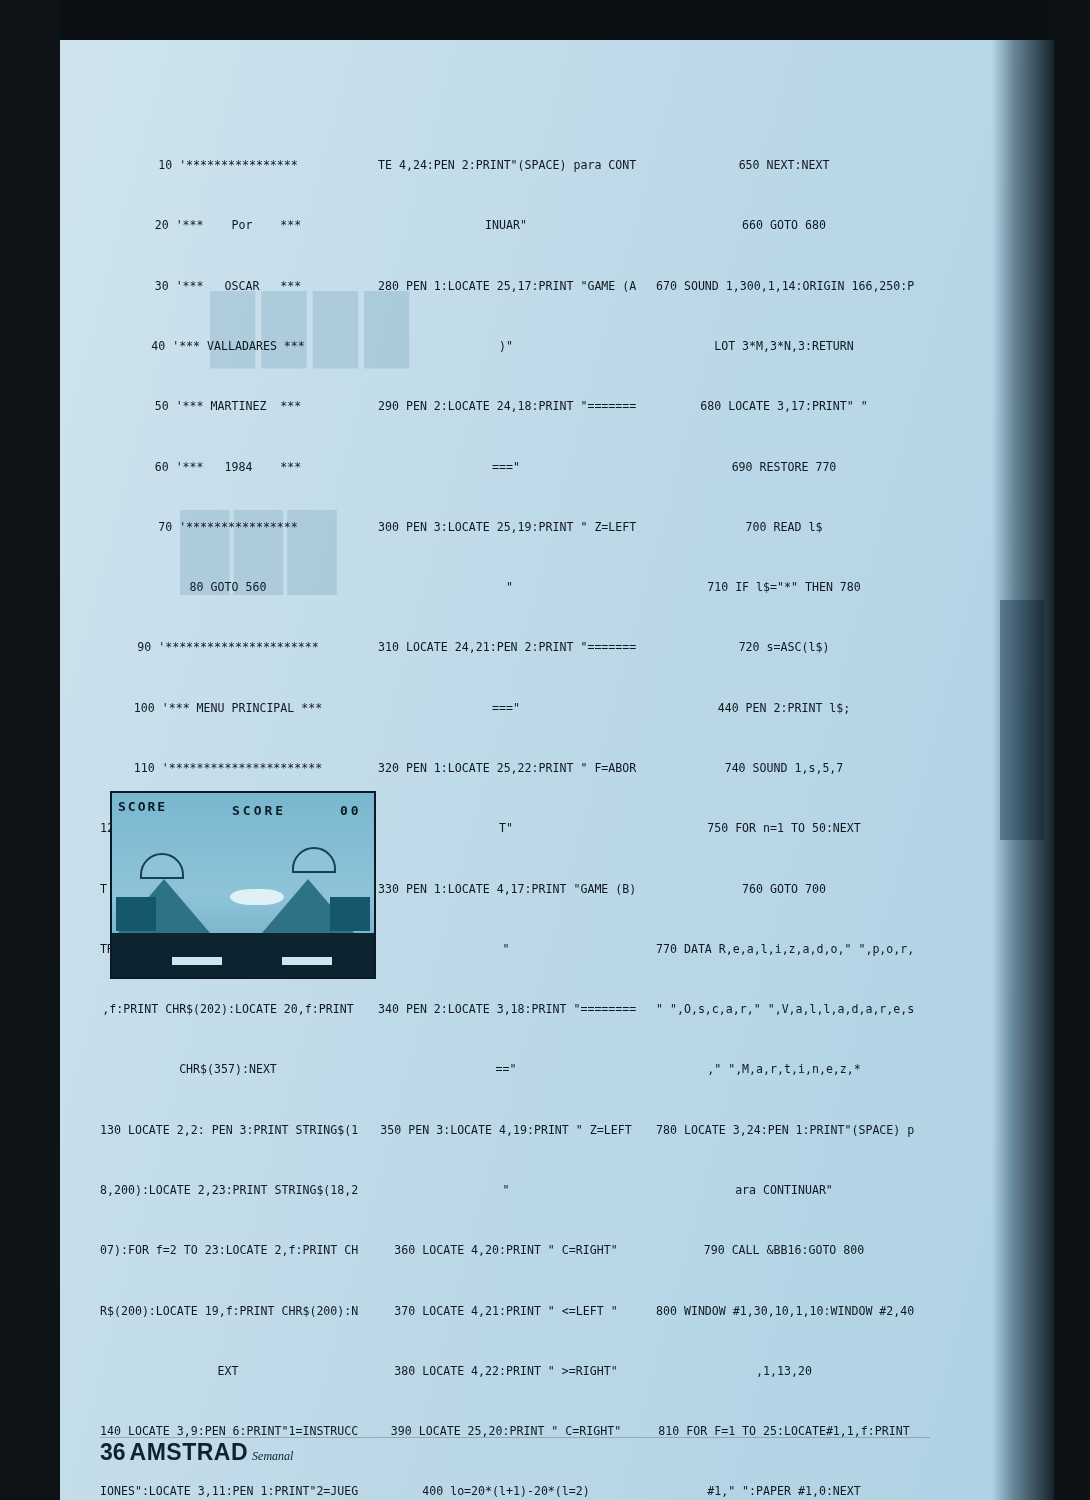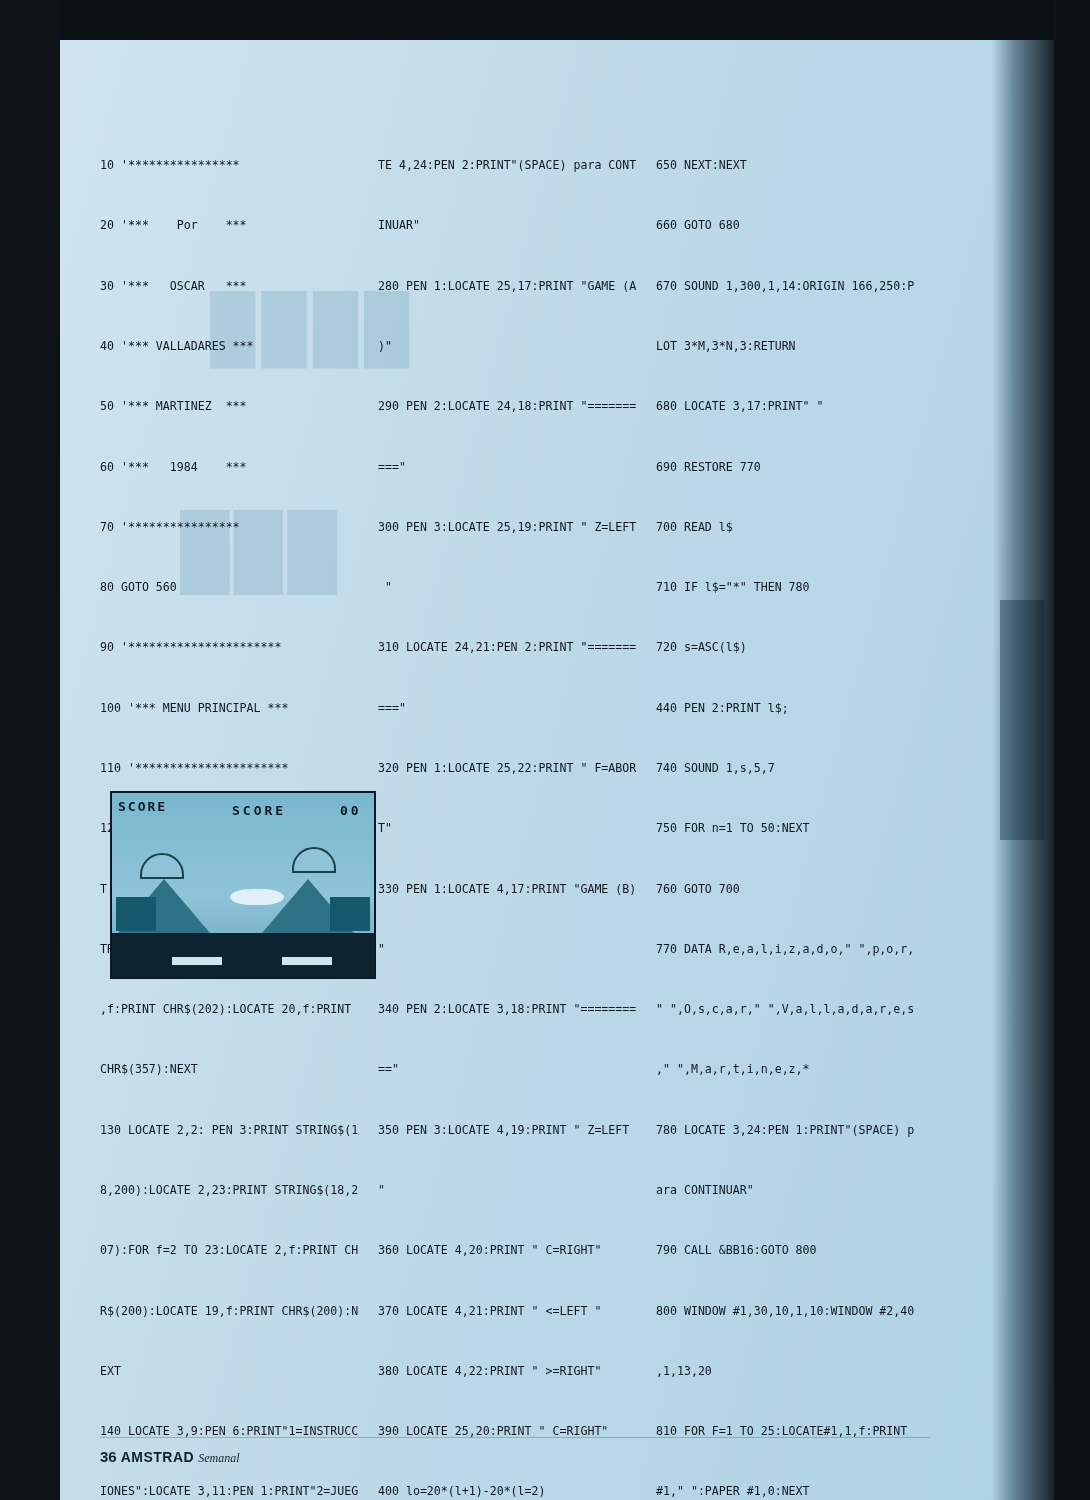--- a/index.html
+++ b/index.html
@@ -36,21 +36,21 @@
   
   .cols{
     position:absolute;left:100px;top:115px;width:810px;height:1240px;
     display:flex;gap:22px;
     font-family:"DejaVu Sans Mono", monospace;
     font-size:11.6px;
     line-height:20.1px;
     color:#101820;
     white-space:pre;
   }
-  .col{width:256px;}
+  .col{width:256px;text-align:center;}
   .col .ln{display:block;}
   
   .shot{
     position:absolute;left:110px;top:778px;width:262px;height:184px;
     background:#0c2a3a;border:2px solid #0b1a24;
     overflow:hidden;
     margin-top:13px;
   }
   .shot .sky{position:absolute;inset:0;background:linear-gradient(180deg,#79b7cf 0%,#8fc4d8 55%,#6aa6bf 100%);}
   .shot .hud{position:absolute;left:6px;top:6px;width:250px;height:44px;color:#0a1b24;font-family:"DejaVu Sans Mono",monospace;font-size:13px;font-weight:bold;letter-spacing:2px;}
@@ -60,22 +60,22 @@
   .shot .ship{position:absolute;left:118px;top:96px;width:54px;height:16px;background:#dff0f6;border-radius:50%/60%;}
   .shot .chute{position:absolute;width:40px;height:22px;background:#8fc4d8;border-radius:40px 40px 0 0;border:2px solid #16414f;}
   .shot .brick{position:absolute;left:4px;bottom:46px;width:40px;height:34px;background:#15586e;}
   .shot .brick2{position:absolute;right:4px;bottom:46px;width:40px;height:34px;background:#15586e;}
 
   .footer{
     position:absolute;left:100px;bottom:34px;
     font-family:"Liberation Serif", serif;
     color:#10222c;
   }
-  .footer .num{font-family:"Liberation Sans",sans-serif;font-weight:bold;font-size:15px;}
-  .footer .mag{font-family:"Liberation Sans",sans-serif;font-weight:bold;font-size:14px;letter-spacing:.5px;}
+  .footer .num{font-family:"Liberation Sans",sans-serif;font-weight:bold;font-size:23px;}
+  .footer .mag{font-family:"Liberation Sans",sans-serif;font-weight:bold;font-size:23px;letter-spacing:.5px;}
   .footer .sub{font-family:"Liberation Serif",serif;font-style:italic;font-size:12px;}
   .rule{position:absolute;left:100px;bottom:62px;width:830px;height:1px;background:rgba(20,40,55,.25);}
 </style>
 </head>
 <body>
 
 <div id="page">
   <div class="scan-top"></div>
   <div class="scan-left"></div>
   <div class="scan-right"></div>

